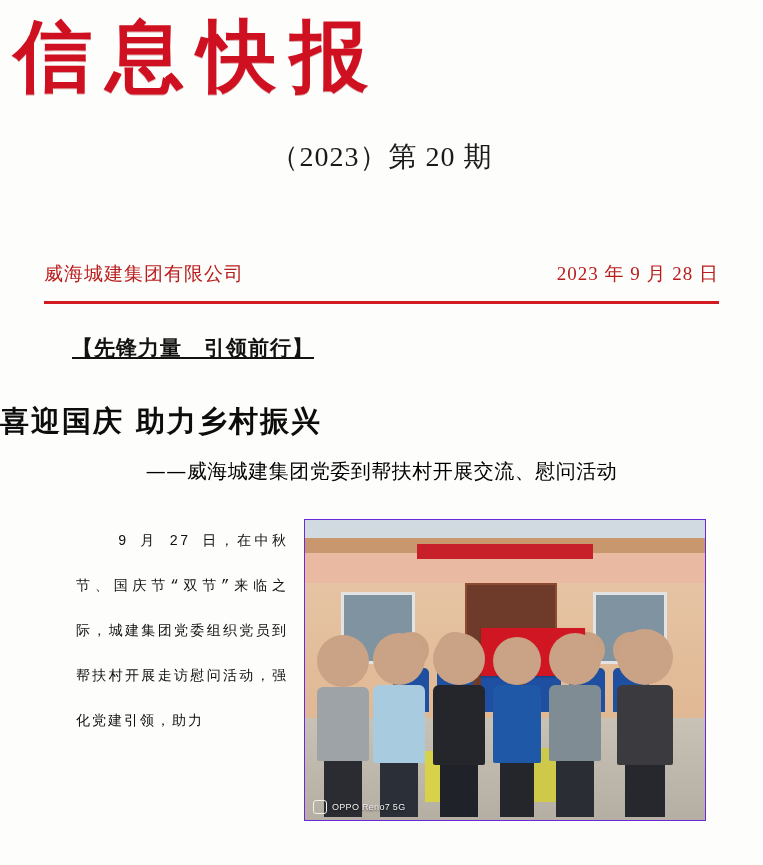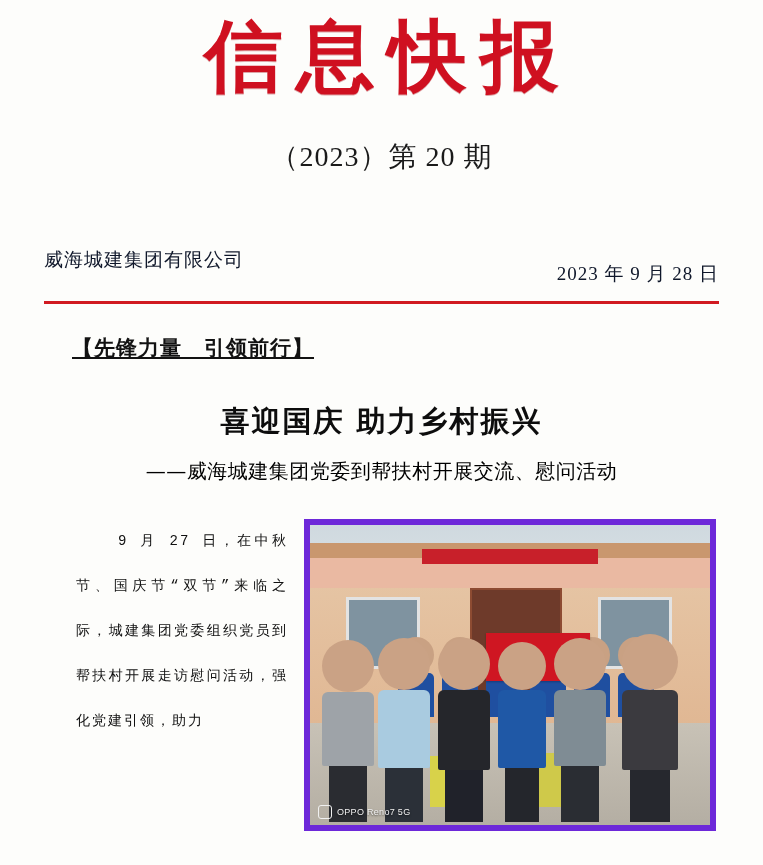--- a/index.html
+++ b/index.html
@@ -18,21 +18,21 @@
 
   .page {
     position: relative;
     width: 763px;
     height: 865px;
     background: #fdfdfb;
   }
 
   
   .masthead {
-    text-align: center;
+    text-align: left;
     padding-top: 14px;
   }
   .masthead-title {
     font-family: "DejaVu Serif", "Liberation Serif", serif;
     font-size: 78px;
     line-height: 1.08;
     font-weight: 700;
     color: #cf1020;
     letter-spacing: 14px;
     text-indent: 14px;
@@ -45,24 +45,24 @@
     font-size: 28px;
     letter-spacing: 1px;
     color: #1a1a1a;
     font-family: "Liberation Serif", serif;
   }
 
   
   .pub-row {
     margin: 56px 44px 0 44px;
     display: flex;
-    align-items: center;
+    align-items: flex-end;
     justify-content: space-between;
     font-size: 19px;
-    color: #0f172a;
+    color: #b91c1c;
   }
   .pub-left {
     letter-spacing: 1px;
   }
   .pub-right {
     letter-spacing: 1px;
     margin-top: 29px;
   }
 
   .rule {
@@ -77,21 +77,20 @@
     font-size: 21px;
     font-weight: 700;
     letter-spacing: 1px;
     color: #121212;
     font-family: "DejaVu Serif", "Liberation Serif", serif;
     text-decoration: underline;
   }
 
   .headline {
     margin-top: 40px;
-    text-align: center;
     font-size: 29px;
     font-weight: 700;
     letter-spacing: 2px;
     color: #0d0d0d;
     font-family: "DejaVu Serif", "Liberation Serif", serif;
   }
   .subheadline {
     margin-top: 16px;
     text-align: center;
     font-size: 20px;
@@ -123,21 +122,21 @@
     display: inline-block;
     width: 42px;
   }
 
   
   .photo {
     position: relative;
     width: 400px;
     height: 300px;
     overflow: hidden;
-    border: 6px solid #6d28d9;
+    border: 1px solid #6d28d9;
     background: #737373;
     flex: none;
   }
   .ph-sky {
     position: absolute; left:0; top:0; width:100%; height:26%;
     background: linear-gradient(#cfd9df, #dde4e7);
   }
   .ph-building {
     position: absolute; left: 0; top: 6%; width: 100%; height: 62%;
     background: linear-gradient(#e7c8a8, #e0b793);

